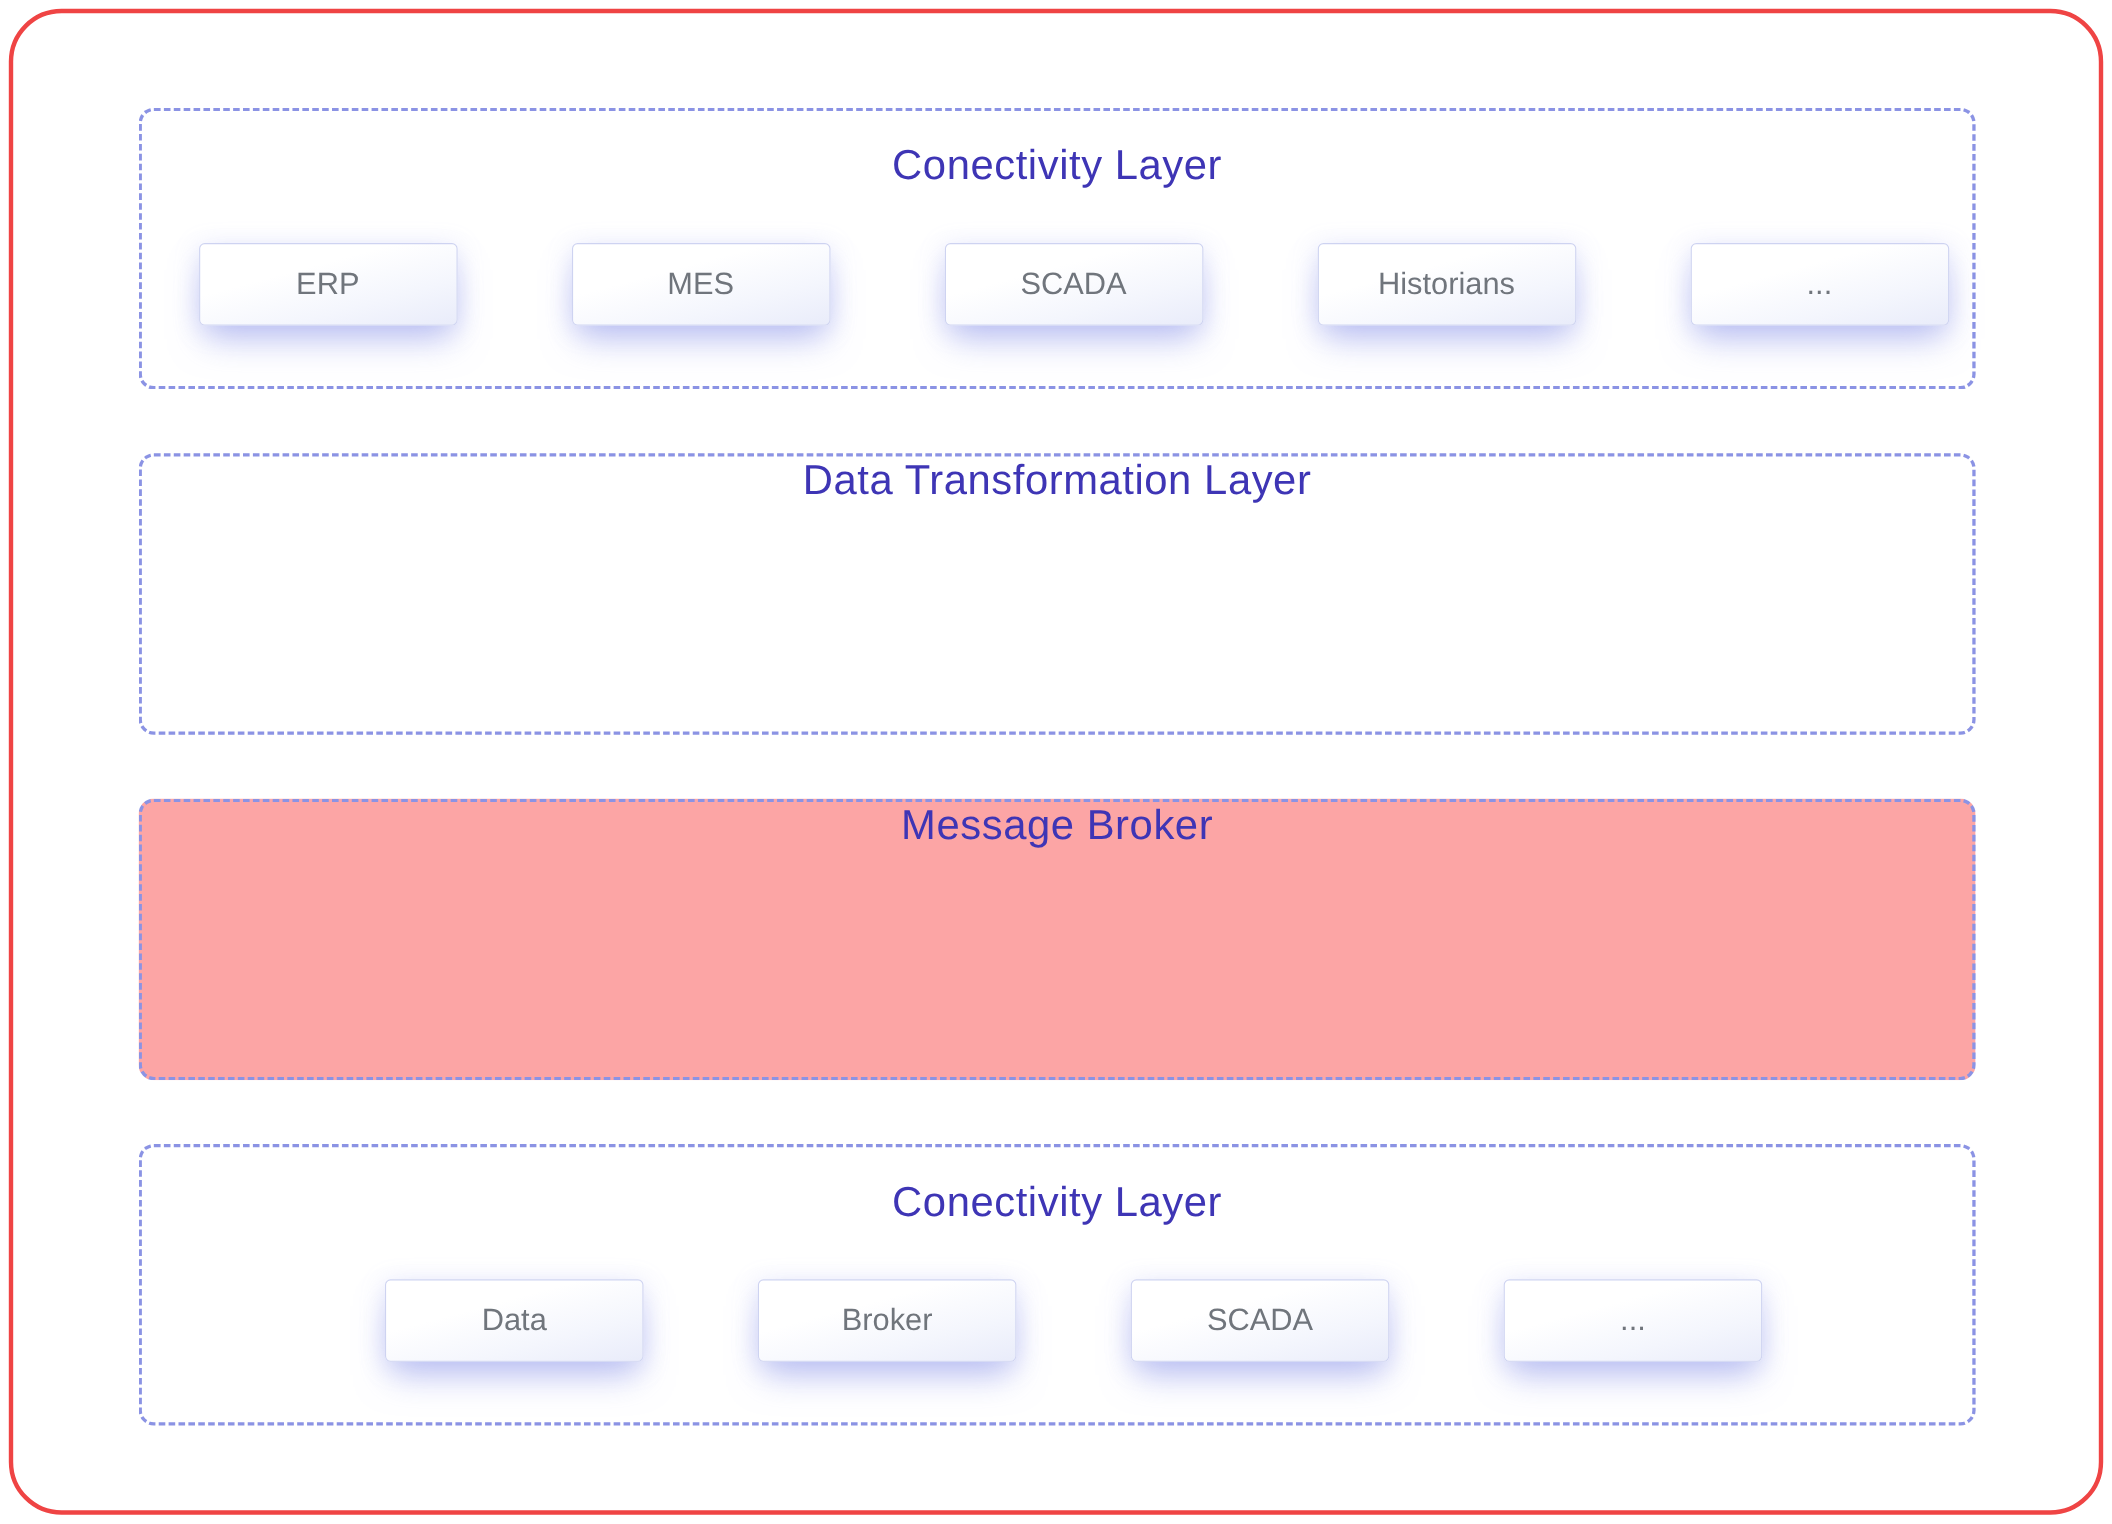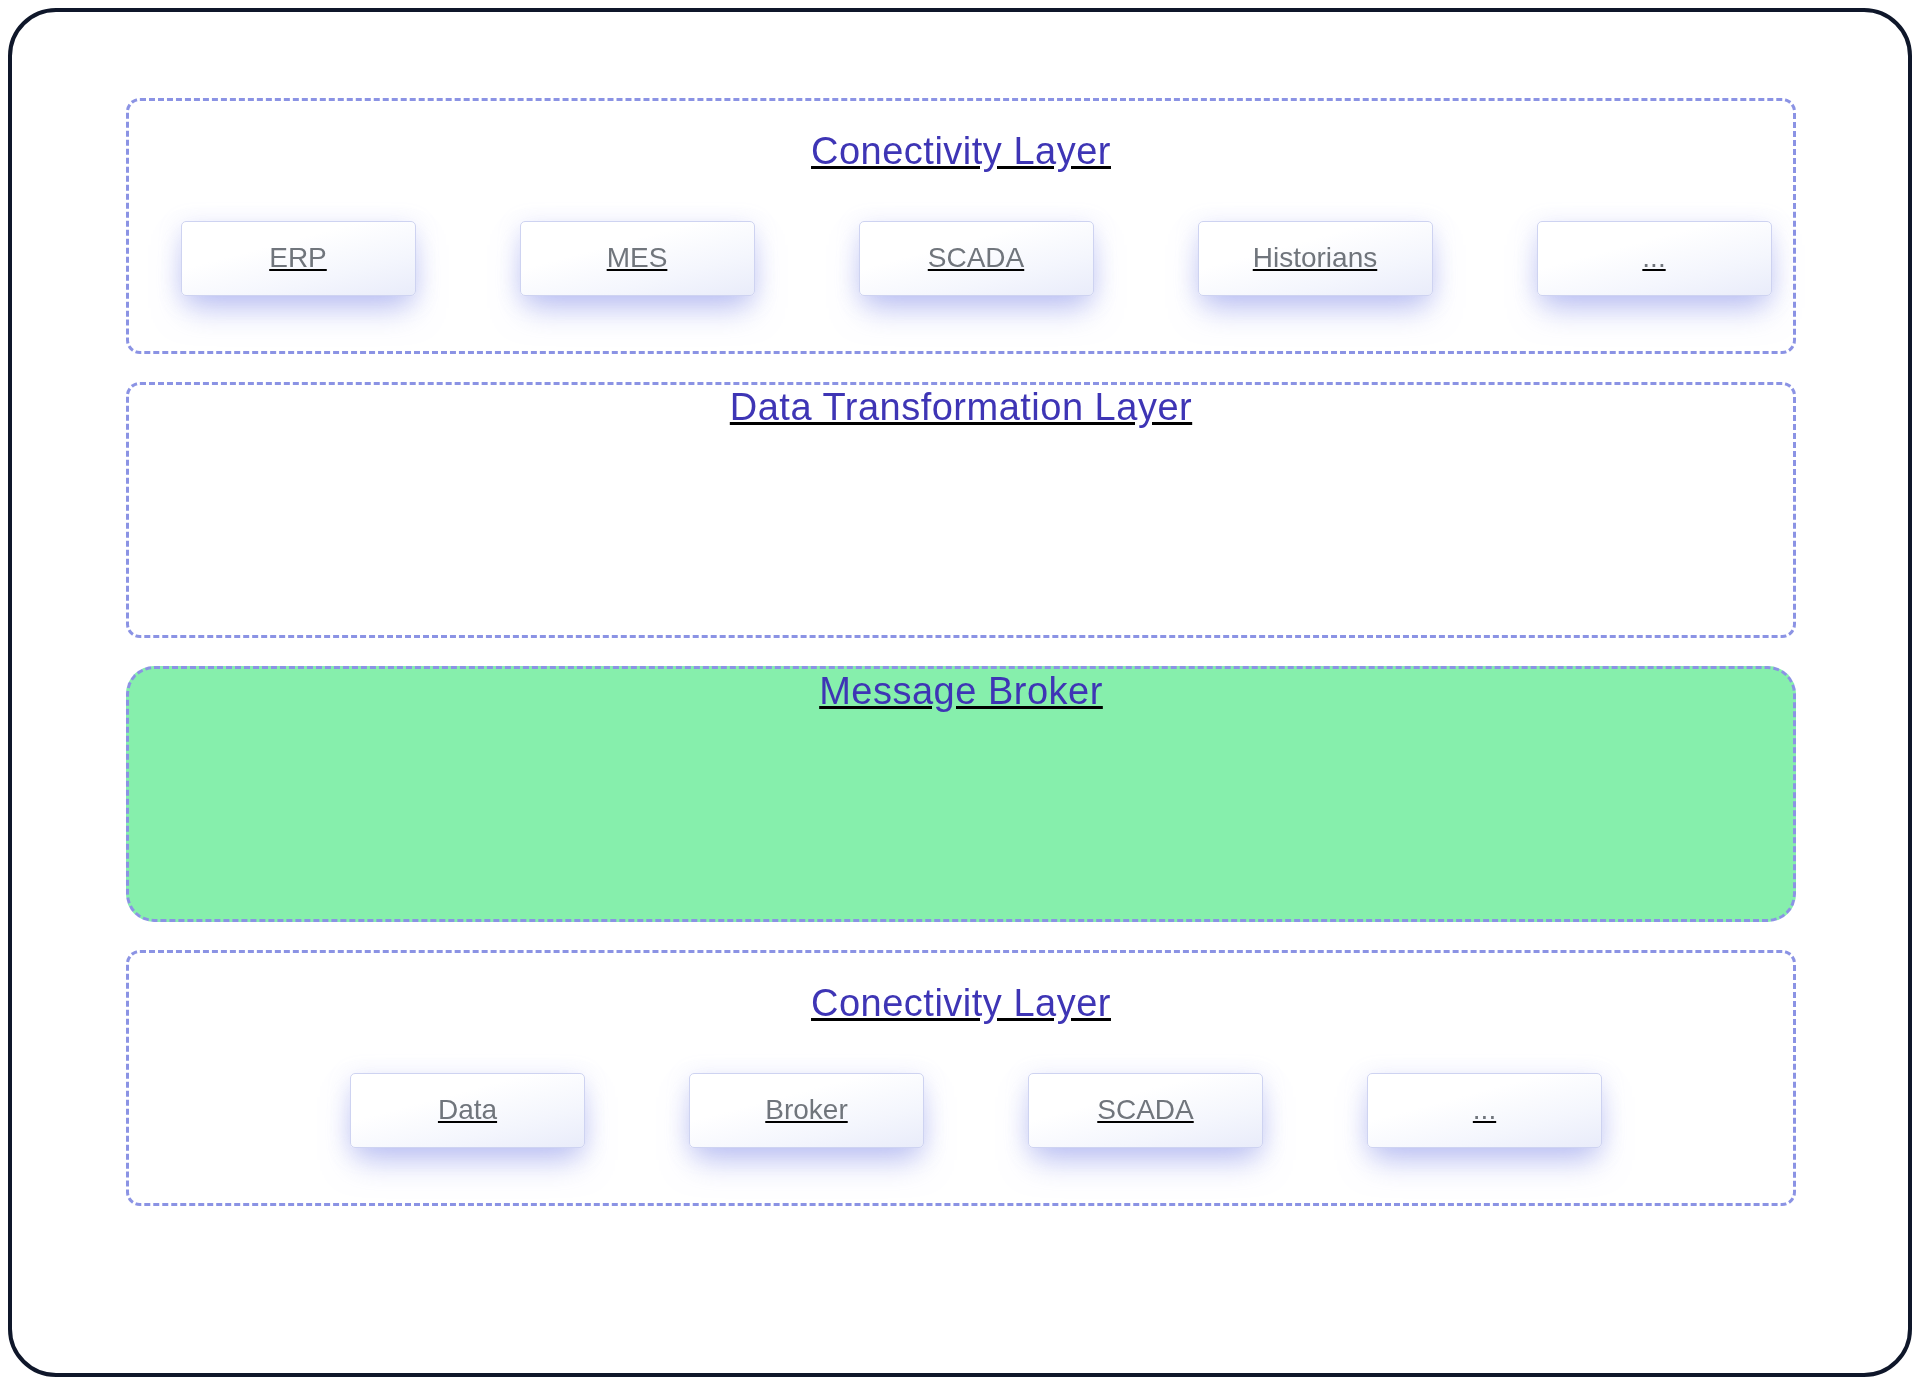--- a/index.html
+++ b/index.html
@@ -11,50 +11,48 @@
   .canvas {
     position: relative;
     width: 1920px;
     height: 1385px;
     background: #ffffff;
     overflow: hidden;
   }
   .card {
     position: absolute;
     inset: 8px;
-    border: 4px solid #0f172a;
+    border: 4px solid #ef4444;
     border-radius: 48px;
     background: #ffffff;
     box-sizing: border-box;
     padding: 86px 112px 0 114px;
     display: flex;
     flex-direction: column;
-    gap: 28px;
-    text-decoration: underline;
+    gap: 58px;
   }
   .layer {
     border: 3px dashed #8b93e4;
     border-radius: 14px;
     height: 256px;
     box-sizing: border-box;
     flex: 0 0 auto;
     display: flex;
     flex-direction: column;
     align-items: center;
     background: #ffffff;
   }
   .layer.top-aligned {
     padding-top: 28px;
     gap: 46px;
   }
   .layer.centered {
   }
   .layer.broker {
-    background: #86efac;
-    border-radius: 28px;
+    background: #fca5a5;
   }
   .layer-title {
     font-size: 38px;
     line-height: 1.2;
     font-weight: 400;
     color: #3e35b5;
     letter-spacing: 0.5px;
   }
   .chip-row {
     display: flex;

